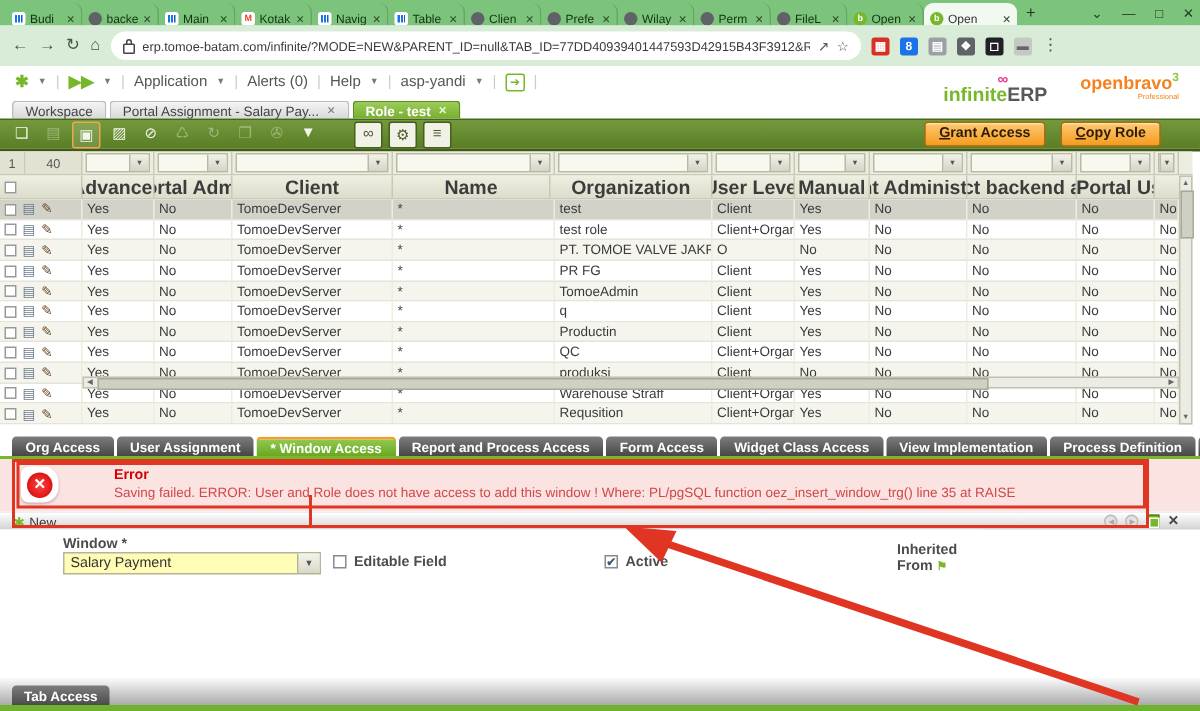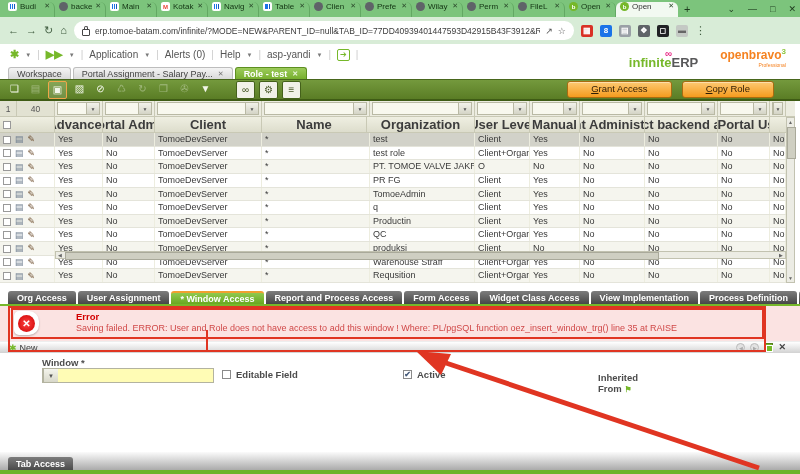--- a/index.html
+++ b/index.html
@@ -1,21 +1,21 @@
 <!DOCTYPE html>
 <html><head>
 <meta charset="utf-8">
 <style>
   html,body{margin:0;padding:0;background:#fff;}
   #screen{position:relative;width:800px;height:474px;overflow:hidden;
           font-family:"Liberation Sans",sans-serif;background:#fff;}
   
   .chrome-tabstrip{position:absolute;left:0;top:0;width:800px;height:17px;background:#7cc47c;
                    display:flex;align-items:flex-end;padding-left:4px;box-sizing:border-box;}
-  .btab{height:15px;width:51px;display:flex;align-items:flex-start;gap:3px;padding:0 4px;
+  .btab{height:15px;width:51px;display:flex;align-items:flex-end;gap:3px;padding:0 4px;
         box-sizing:border-box;border-right:1px solid #63a863;font-size:8px;color:#123312;
         border-radius:6px 6px 0 0;overflow:hidden;flex:0 0 auto;cursor:default;}
   .btab.active{background:#f2f9f1;width:62px;border-right:none;color:#333;}
   .btab .lbl{flex:1;white-space:nowrap;overflow:hidden;}
   .btab .x{font-size:7px;color:#2c4c2c;}
   .fav{width:9px;height:9px;flex:0 0 9px;border-radius:2px;display:flex;align-items:center;
        justify-content:center;font-size:6px;font-weight:bold;}
   .fav-chart{background:#fff;}
   .fav-chart i{display:block;width:5px;height:5px;
      background:linear-gradient(90deg,#1a73e8 30%,transparent 30%,transparent 40%,#1a73e8 40%,#1a73e8 70%,transparent 70%,transparent 80%,#185abc 80%);}
@@ -67,21 +67,21 @@
                background:linear-gradient(#74993d,#5a7d25);border-top:1px solid #47661b;
                border-bottom:2px solid #3f5c15;display:flex;align-items:center;padding:0 6px;
                box-sizing:border-box;gap:4px;}
   .tbtn{width:17px;height:16px;display:flex;align-items:center;justify-content:center;
         color:#f2f6ea;font-size:10px;border-radius:2px;}
   .tbtn.disabled{opacity:.38;}
   .tbtn.highlight{border:1px solid #f0a64a;background:rgba(255,255,255,.14);}
   .tbtn.boxed{background:#f1f1e8;color:#4a5a2a;border:1px solid #44611a;}
   .tb-gap{width:14px;}
   .tb-right{margin-left:auto;display:flex;gap:10px;padding-right:20px;}
-  .btn-orange{display:block;height:15px;line-height:14px;padding:0 23px;font-size:9.5px;font-weight:normal;
+  .btn-orange{display:block;height:15px;line-height:14px;padding:0 9px;font-size:9.5px;font-weight:bold;
               color:#2e1c05;background:linear-gradient(#fdc972,#f59b1e);border:1px solid #a96b10;
               border-radius:3px;box-shadow:0 1px 0 rgba(255,255,255,.4) inset;}
   .btn-orange::first-letter{text-decoration:underline;}
   
   .grid{position:absolute;left:0;top:101px;width:795px;font-size:9px;color:#3a3a3a;}
   .filter-row{display:flex;height:16px;background:#ecece0;border-bottom:1px solid #c9c9b5;box-sizing:border-box;}
   .fcell{box-sizing:border-box;border-right:1px solid #c9c9b5;display:flex;align-items:center;}
   .fnum{justify-content:center;background:#e2e2d2;font-size:8.5px;color:#555;}
   .fbox{margin:2px;flex:1;height:11px;background:#f8f8ee;border:1px solid #b9b9a4;
         display:flex;align-items:center;justify-content:flex-end;overflow:hidden;}
@@ -666,31 +666,32 @@
       <span class="sb-max">
           <i></i>
         </span>
       <span class="sb-close">✕</span>
     </span>
   </div>
 
   <div class="form-area">
     <span class="f-label" style="left:42px;top:4px">Window *</span>
     <div class="combo">
+      <span class="val">Salary Payment</span>
       <span class="dd">▼</span>
     </div>
     <span class="chkrow" style="left:222px;top:16px">
       <span class="chk" id="chk-editable"></span>
       <span>Editable Field</span>
     </span>
     <span class="chkrow" style="left:403px;top:16px">
       <span class="chk" id="chk-active">✔</span>
       <span>Active</span>
     </span>
-    <span class="f-label" style="left:598px;top:19px">
+    <span class="f-label" style="left:598px;top:8px">
       <span>Inherited From</span>
       <span class="flag">⚑</span>
     </span>
   </div>
 
   <div class="bottom-bar"></div>
   <div class="tab-access">Tab Access</div>
   <div class="bottom-green"></div>
 
   <div class="ann ann-rect-outer"></div>

